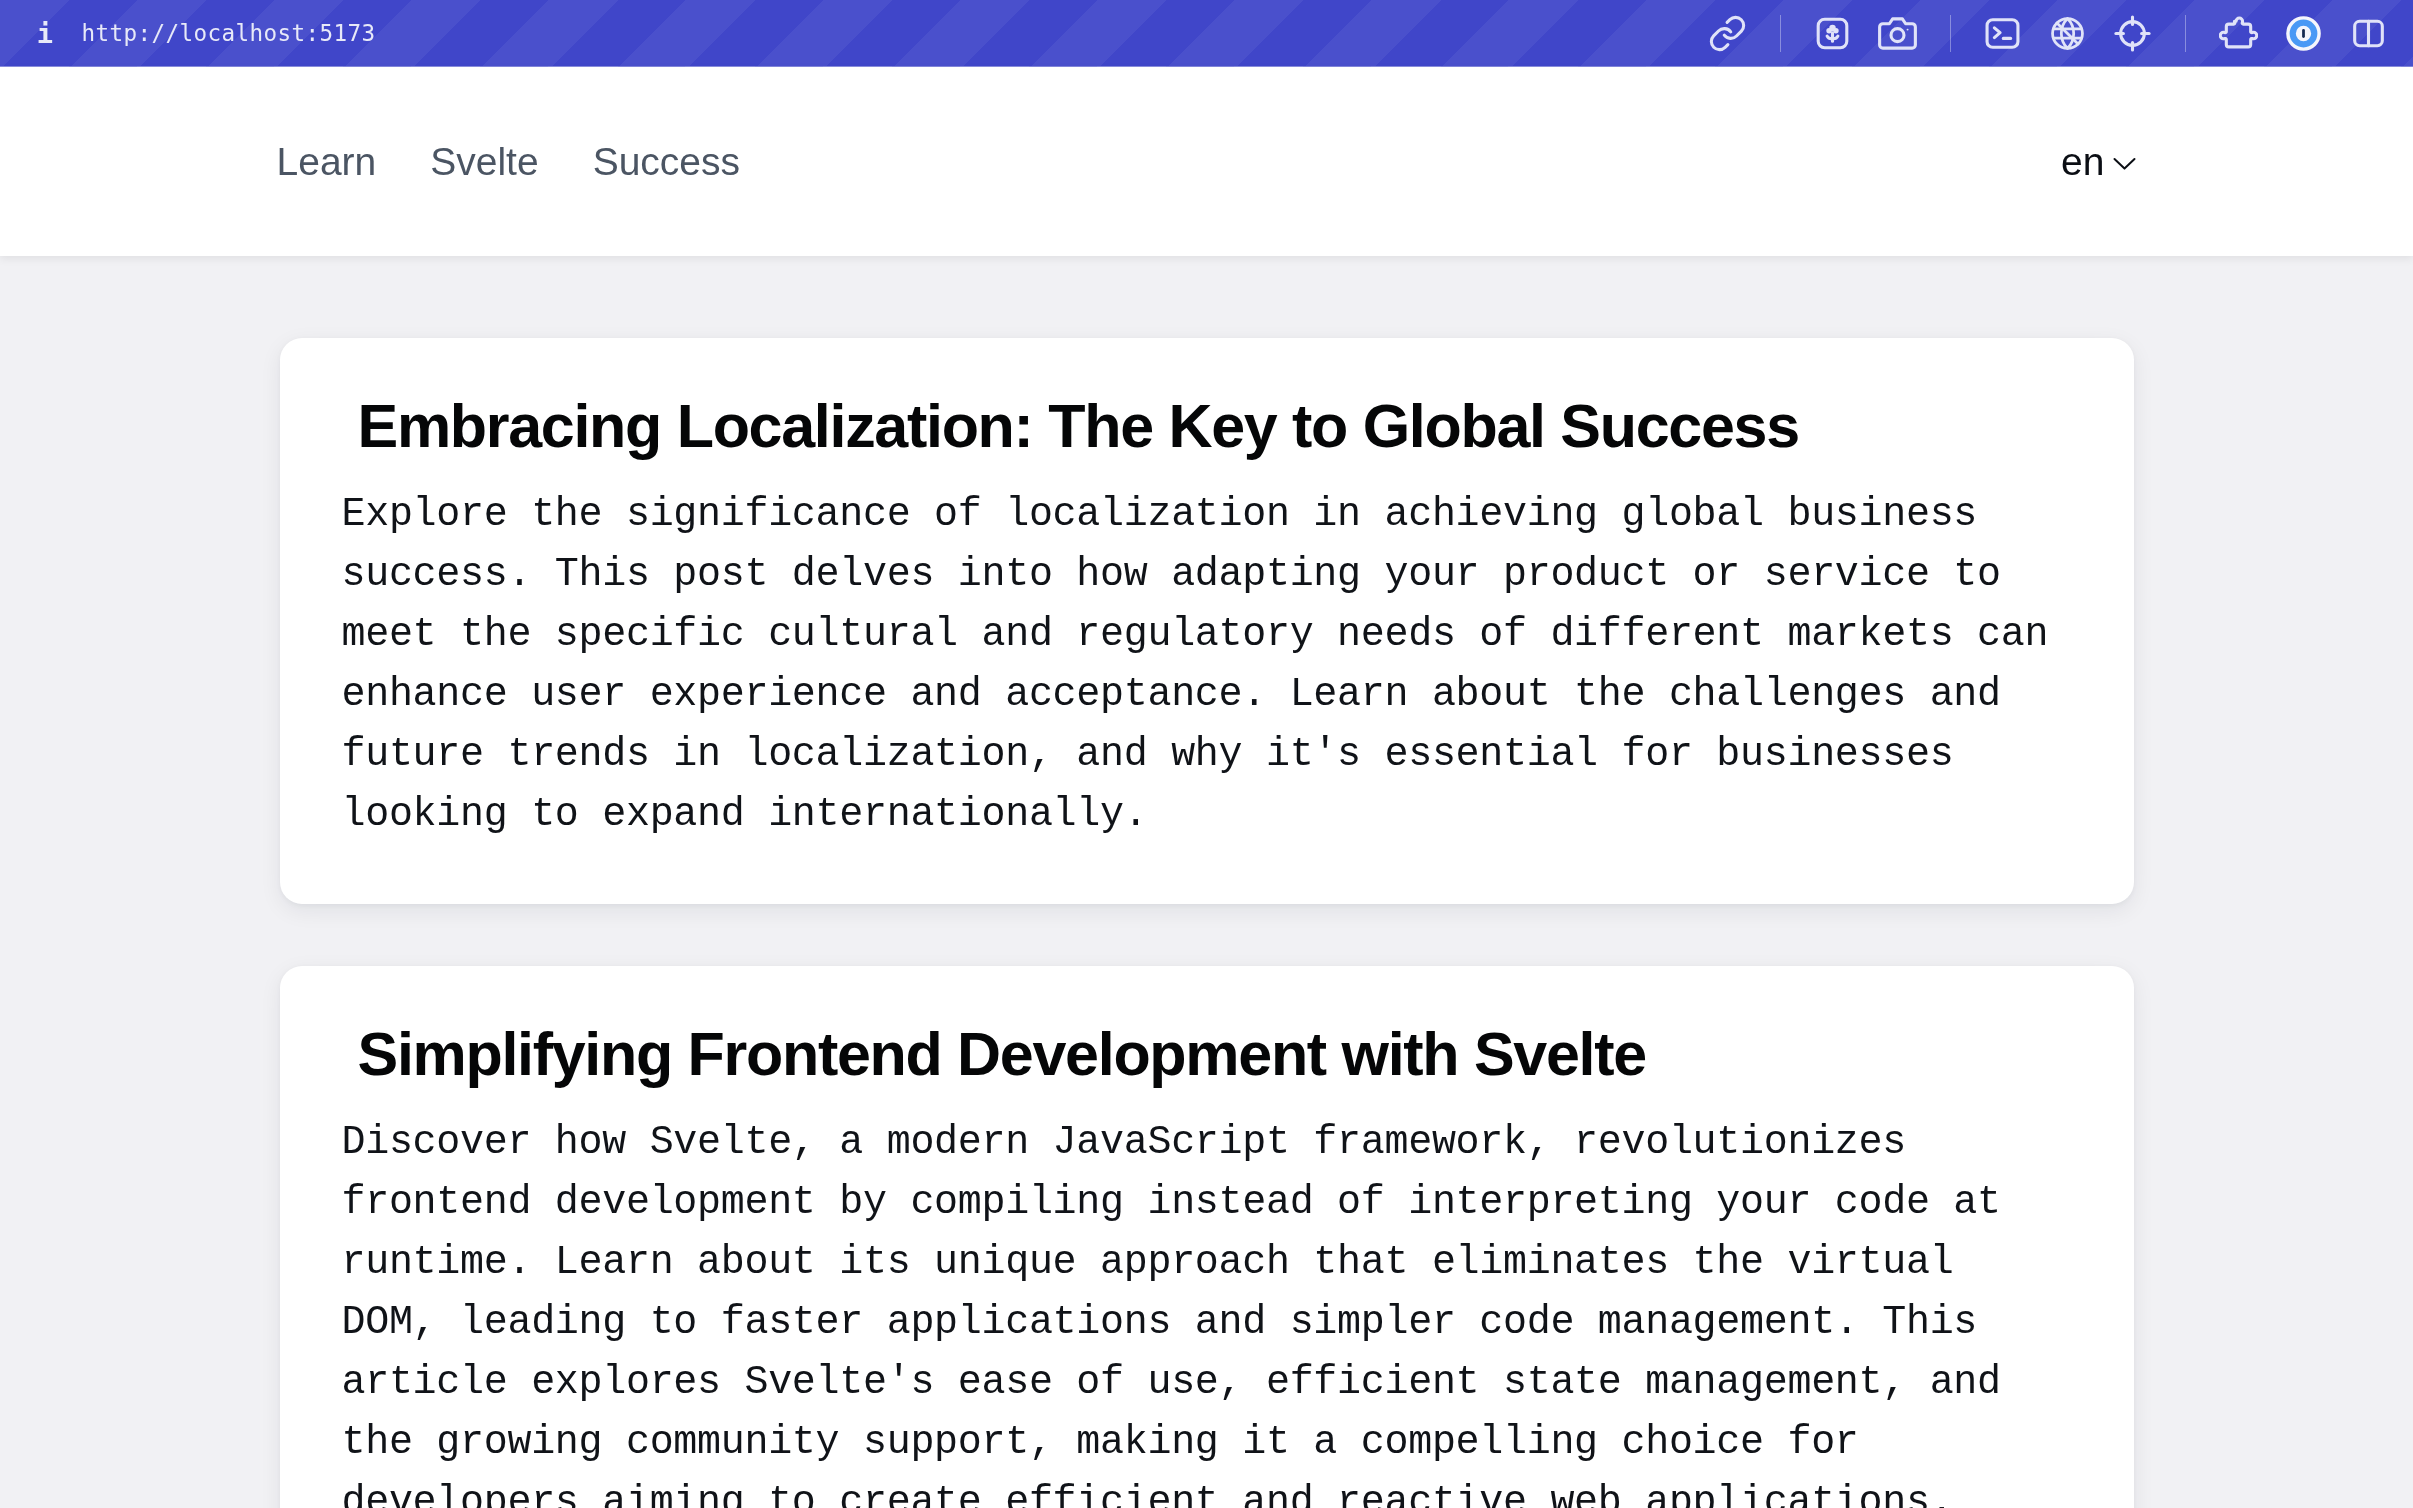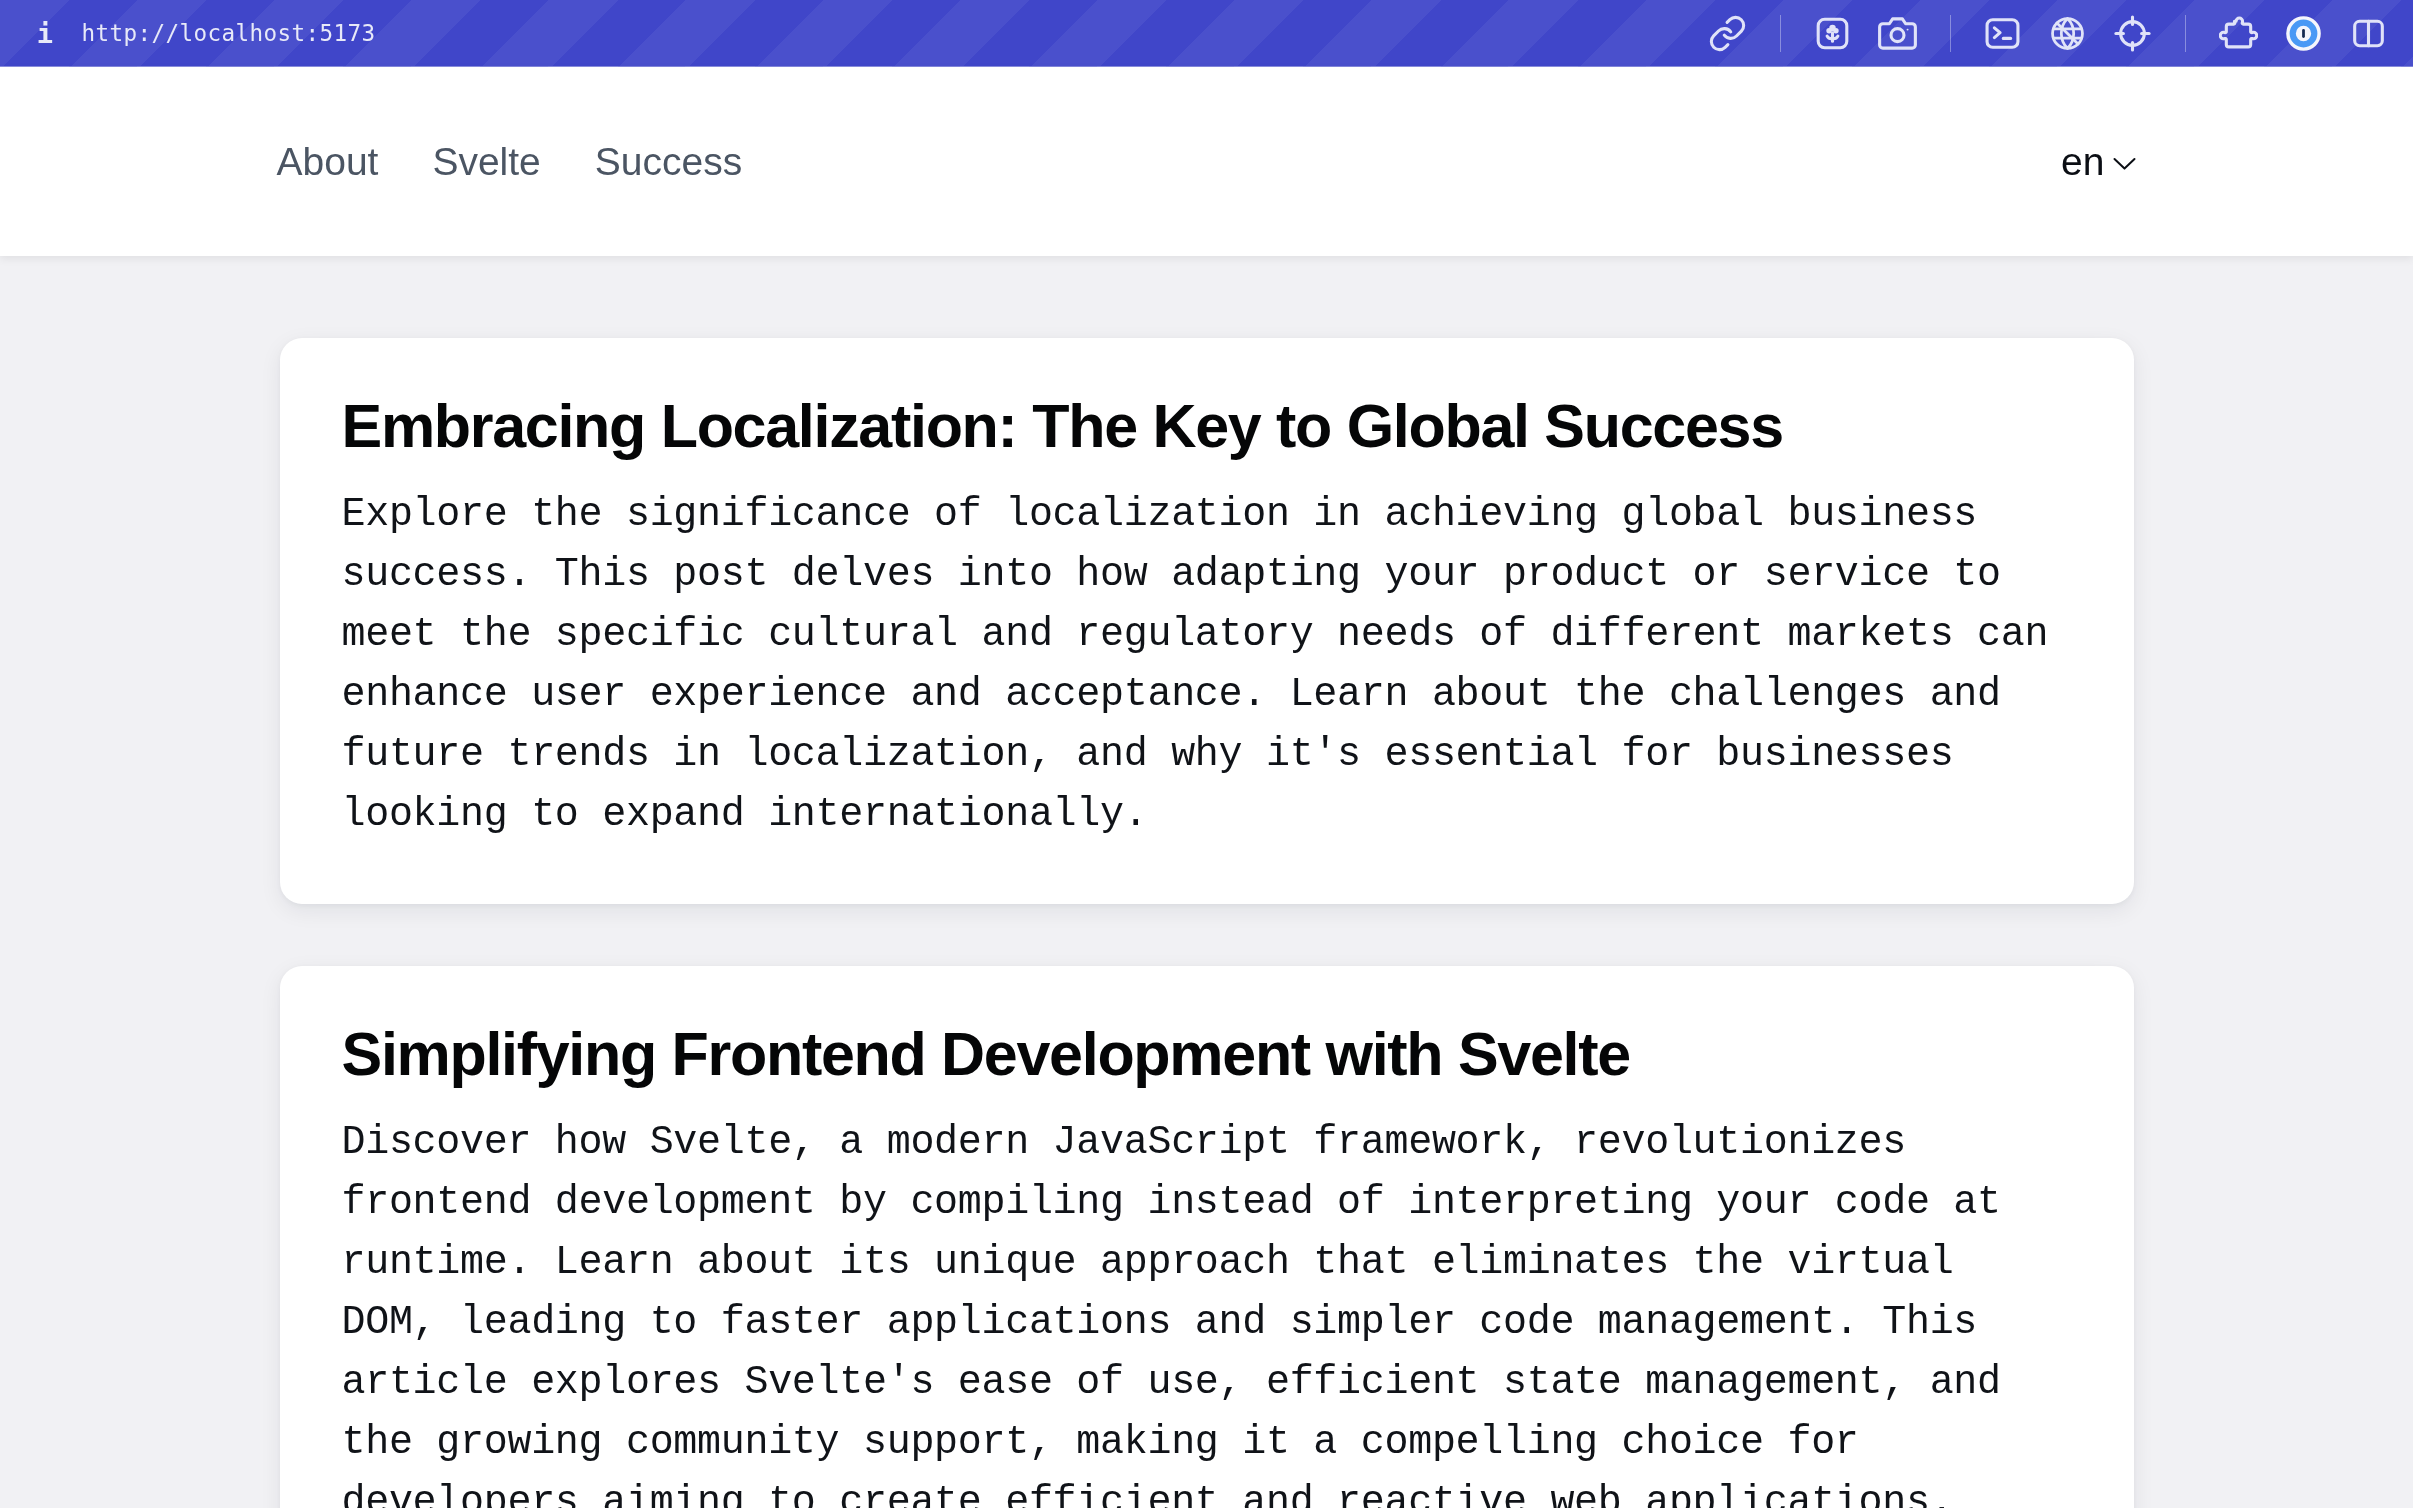--- a/index.html
+++ b/index.html
@@ -61,21 +61,21 @@
 
   
   .content { padding-top: 82px; }
   .post-card {
     width: 1854px; margin: 0 auto 62px;
     background: #ffffff; border-radius: 22px;
     box-shadow: 0 6.7px 22px rgba(17,24,39,0.07), 0 1.7px 5px rgba(17,24,39,0.04);
     padding: 52px 62px 59px;
   }
   .post-title {
-    margin: 0 0 22px; font-size: 61px; font-weight: 700;
+    margin: 0 16px 22px; font-size: 61px; font-weight: 700;
     color: #050607; letter-spacing: -1.3px; line-height: 1.2;
   }
   .post-excerpt {
     margin: 0; font-size: 40px; line-height: 60px;
     color: #101318; letter-spacing: -0.3px; font-family: Liberation Mono, monospace;
   }
 </style>
 </head>
 <body>
 
@@ -168,21 +168,21 @@
         <line x1="12" y1="4.5" x2="12" y2="19.5"></line>
       </svg>
     </span>
   </div>
 </div>
 
 <header class="site-header">
   <div class="header-inner">
 
     <nav class="main-nav">
-      <span class="nav-link">About</span>
+      <span class="nav-link">Learn</span>
       <span class="nav-link">Svelte</span>
       <span class="nav-link">Success</span>
     </nav>
 
     <div class="lang-zone">
       <div class="lang-select">
         <span>en</span>
         <svg viewBox="0 0 30 19" fill="none" stroke="#0b0e14" stroke-width="2.4" stroke-linecap="round" stroke-linejoin="round">
           <polyline points="3 3.5 15 15 27 3.5"></polyline>
         </svg>

